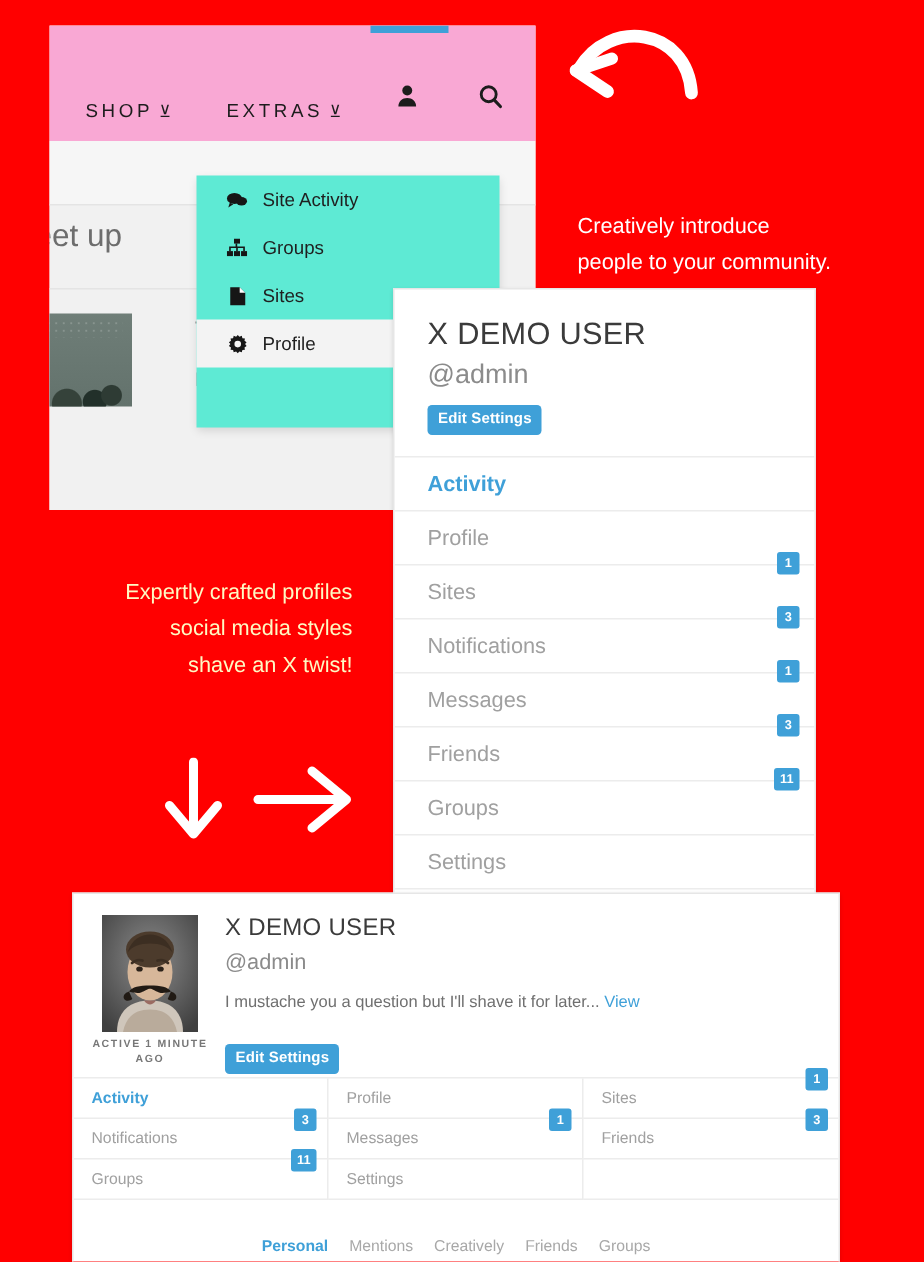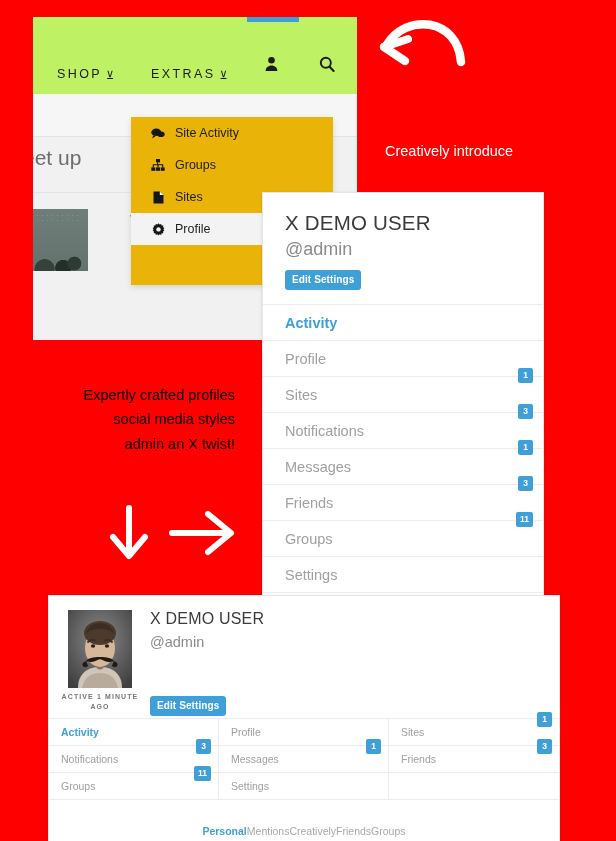--- a/index.html
+++ b/index.html
@@ -11,21 +11,21 @@
     -webkit-font-smoothing:antialiased;
   }
   .stage{position:absolute;left:0;top:0;width:616px;height:841px;}
 
   
   #panel-nav{
     position:absolute;left:33px;top:17px;width:324px;height:323px;
     background:#ffffff;overflow:hidden;
   }
   #panel-nav .topbar{
-    position:absolute;left:0;top:0;width:324px;height:77px;background:#bef264;padding-left:40px;
+    position:absolute;left:0;top:0;width:324px;height:77px;background:#f9a8d4;padding-left:40px;
   }
   #blue-tab{
     position:absolute;left:214px;top:0;width:52px;height:5px;background:#3fa0d8;
   }
   .nav-items{
     position:absolute;left:0;top:40px;width:324px;height:34px;
     display:flex;align-items:center;
   }
   .nav-link{
     font-size:12.5px;letter-spacing:2.4px;color:#1c1c1c;font-weight:500;
@@ -71,21 +71,21 @@
     position:absolute;left:97px;top:18px;font-size:19px;color:#4d4d4d;font-weight:400;
     white-space:nowrap;
   }
   #widget-body{
     position:absolute;left:97px;top:52px;font-size:13px;color:#8d8d8d;white-space:nowrap;
   }
 
   
   #dropdown{
     position:absolute;left:98px;top:100px;width:202px;height:168px;
-    background:#eab308;box-shadow:0 2px 6px rgba(0,0,0,.13);
+    background:#5eead4;box-shadow:0 2px 6px rgba(0,0,0,.13);
   }
   .dd-item{
     height:32px;display:flex;align-items:center;padding-left:20px;gap:10px;
     font-size:12.5px;color:#1f1f1f;
   }
   .dd-item.active{background:#f3f3f3;}
   .dd-ico{width:14px;display:flex;justify-content:center;align-items:center;}
   .dd-ico svg{display:block;}
 
   
@@ -157,33 +157,33 @@
     position:relative;height:26px;display:flex;align-items:center;
     padding-left:12px;font-size:10.5px;color:#a0a0a0;
     border-bottom:1px solid #ececec;border-right:1px solid #ececec;
   }
   .g-cell:nth-child(3n){border-right:none;}
   .g-cell.sel{color:#3fa0d8;font-weight:700;}
   .g-cell .badge{right:7px;top:-7px;}
 
   #wide-filters{
     position:absolute;left:0;top:224px;width:510px;height:22px;
-    display:flex;justify-content:center;align-items:center;
+    display:flex;justify-content:center;align-items:center;gap:14px;
   }
   .filter{font-size:10.5px;color:#a8a8a8;}
   .filter.sel{color:#3fa0d8;font-weight:700;}
 
   
   #anno-top{
     position:absolute;left:385px;top:96px;width:225px;
     color:#ffffff;font-size:14.5px;line-height:1.65;font-weight:400;margin-top:44px;
   }
   #anno-left{
     position:absolute;left:20px;top:383px;width:215px;text-align:right;
-    color:#000000;font-size:14.5px;line-height:1.68;font-weight:400;
+    color:#fef9c3;font-size:14.5px;line-height:1.68;font-weight:400;
   }
   #arrow-curve{position:absolute;left:372px;top:14px;}
   #arrow-down{position:absolute;left:105px;top:505px;}
   #arrow-right{position:absolute;left:168px;top:508px;}
 </style>
 </head>
 <body>
 
 <div class="stage">
 
@@ -339,20 +339,24 @@
           <ellipse cx="39" cy="36" rx="2.2" ry="1.7" fill="#2b2119"></ellipse>
           <path d="M20 32c2-2 5-2.4 7-1.6M37 30.4c2-.8 5-.4 7 1.6" stroke="#3c2e22" stroke-width="1.8" fill="none" stroke-linecap="round"></path>
           <path d="M32 47c-7 0-12 1-14 4 0 0 5 1.6 8 .6 3-1 4.4-2.4 6-2.4s3 1.4 6 2.4c3 1 8-.6 8-.6-2-3-7-4-14-4z" fill="#211a14"></path>
           <path d="M18 51c-3 1-4 3-3.4 4.6.8 2 4 2 5.6.4M46 51c3 1 4 3 3.4 4.6-.8 2-4 2-5.6.4" fill="#211a14"></path>
           <path d="M28 57h8c-1 2-3 2.6-4 2.6S29 59 28 57z" fill="#9a6b62"></path>
         </svg>
       </div>
       <div id="active-txt">ACTIVE 1 MINUTE AGO</div>
       <div id="wide-name">X DEMO USER</div>
       <div id="wide-handle">@admin</div>
+      <div id="wide-bio">
+        <span>I mustache you a question but I'll shave it for later...</span>
+        <span class="view">View</span>
+      </div>
       <div id="wide-edit" class="btn-edit">Edit Settings</div>
     </div>
 
     <div id="wide-grid">
       <div class="g-cell sel">
         <span>Activity</span>
       </div>
       <div class="g-cell">
         <span>Profile</span>
       </div>
@@ -396,26 +400,27 @@
   <div id="arrow-curve">
     <svg width="110" height="80" viewBox="0 0 110 80">
       <path d="M14 32 C34 -2, 86 4, 89 48" stroke="#ffffff" stroke-width="8.5" fill="none" stroke-linecap="round"></path>
       <path d="M12 33 L33 47" stroke="#ffffff" stroke-width="8.5" fill="none" stroke-linecap="round"></path>
       <path d="M12 33 L36 25" stroke="#ffffff" stroke-width="8" fill="none" stroke-linecap="round"></path>
     </svg>
   </div>
 
   <div id="anno-top">
     <div>Creatively introduce</div>
+    <div>people to your community.</div>
   </div>
 
   <div id="anno-left">
     <div>Expertly crafted profiles</div>
     <div>social media styles</div>
-    <div>admin an X twist!</div>
+    <div>shave an X twist!</div>
   </div>
 
   <div id="arrow-down">
     <svg width="48" height="55" viewBox="0 0 48 55">
       <path d="M24 3 L24 50" stroke="#ffffff" stroke-width="6" stroke-linecap="round"></path>
       <path d="M8 32 L24 51 L40 32" stroke="#ffffff" stroke-width="6" fill="none" stroke-linecap="round" stroke-linejoin="round"></path>
     </svg>
   </div>
 
   <div id="arrow-right">

